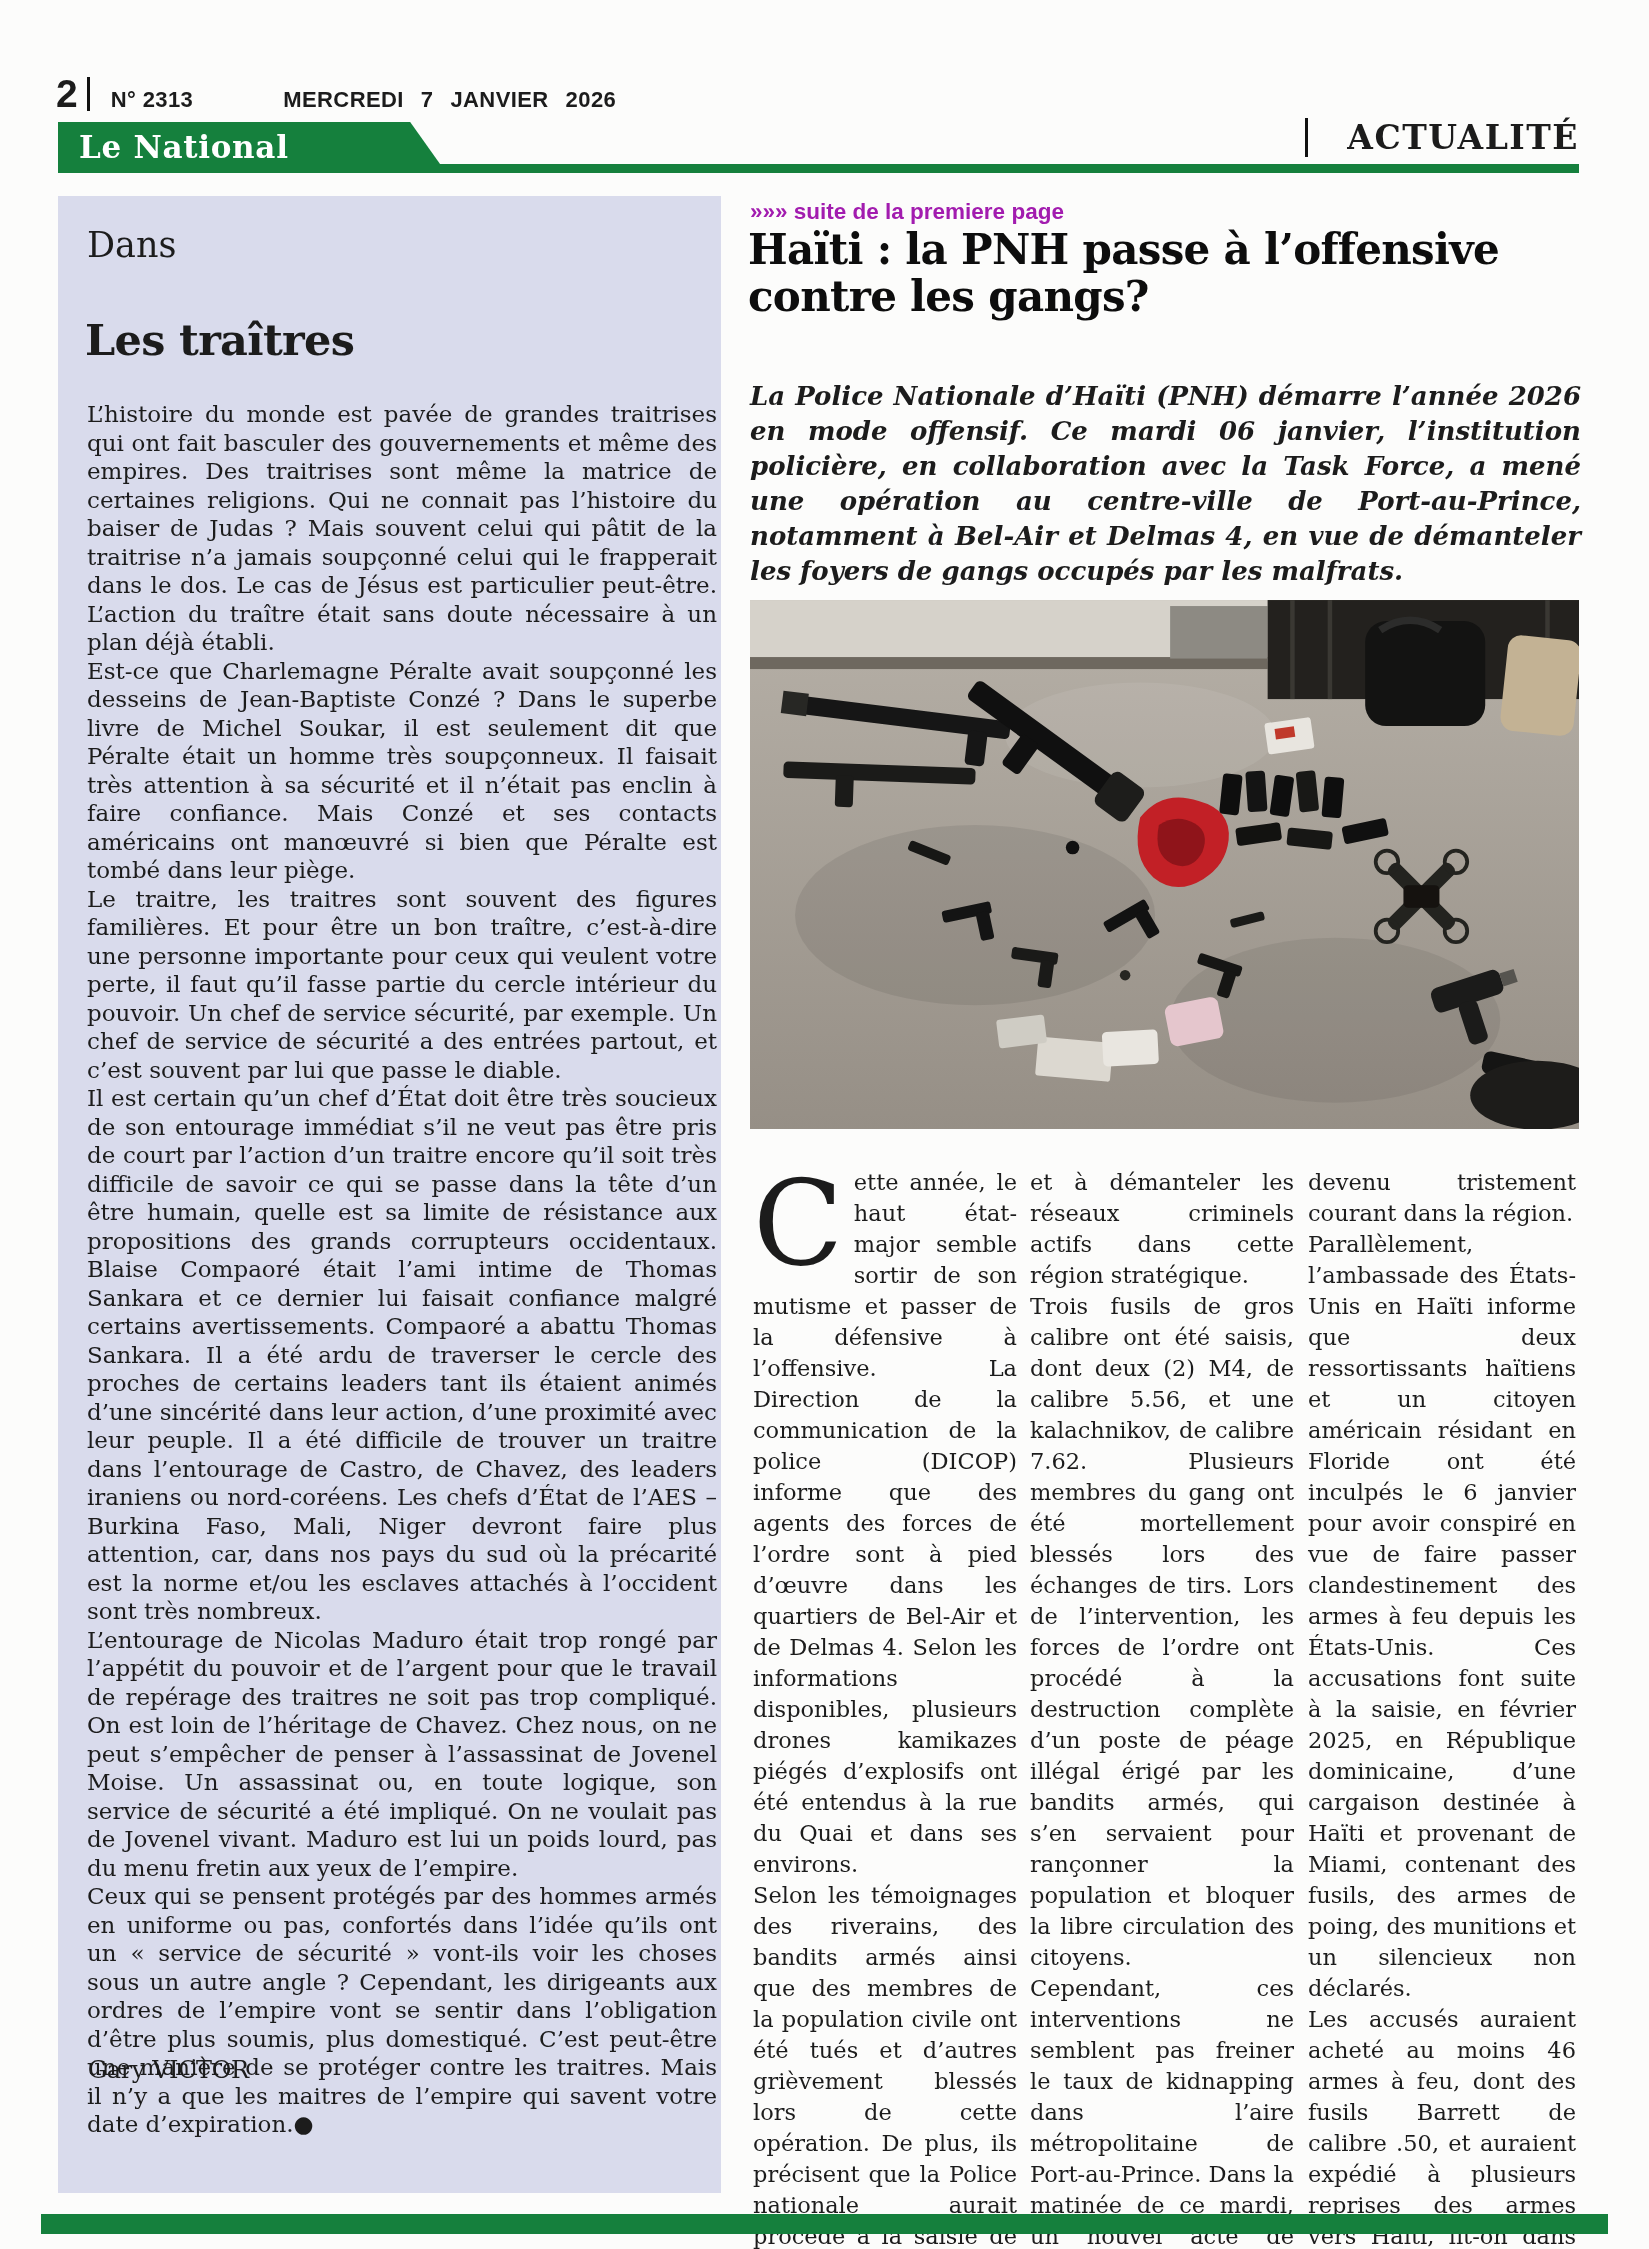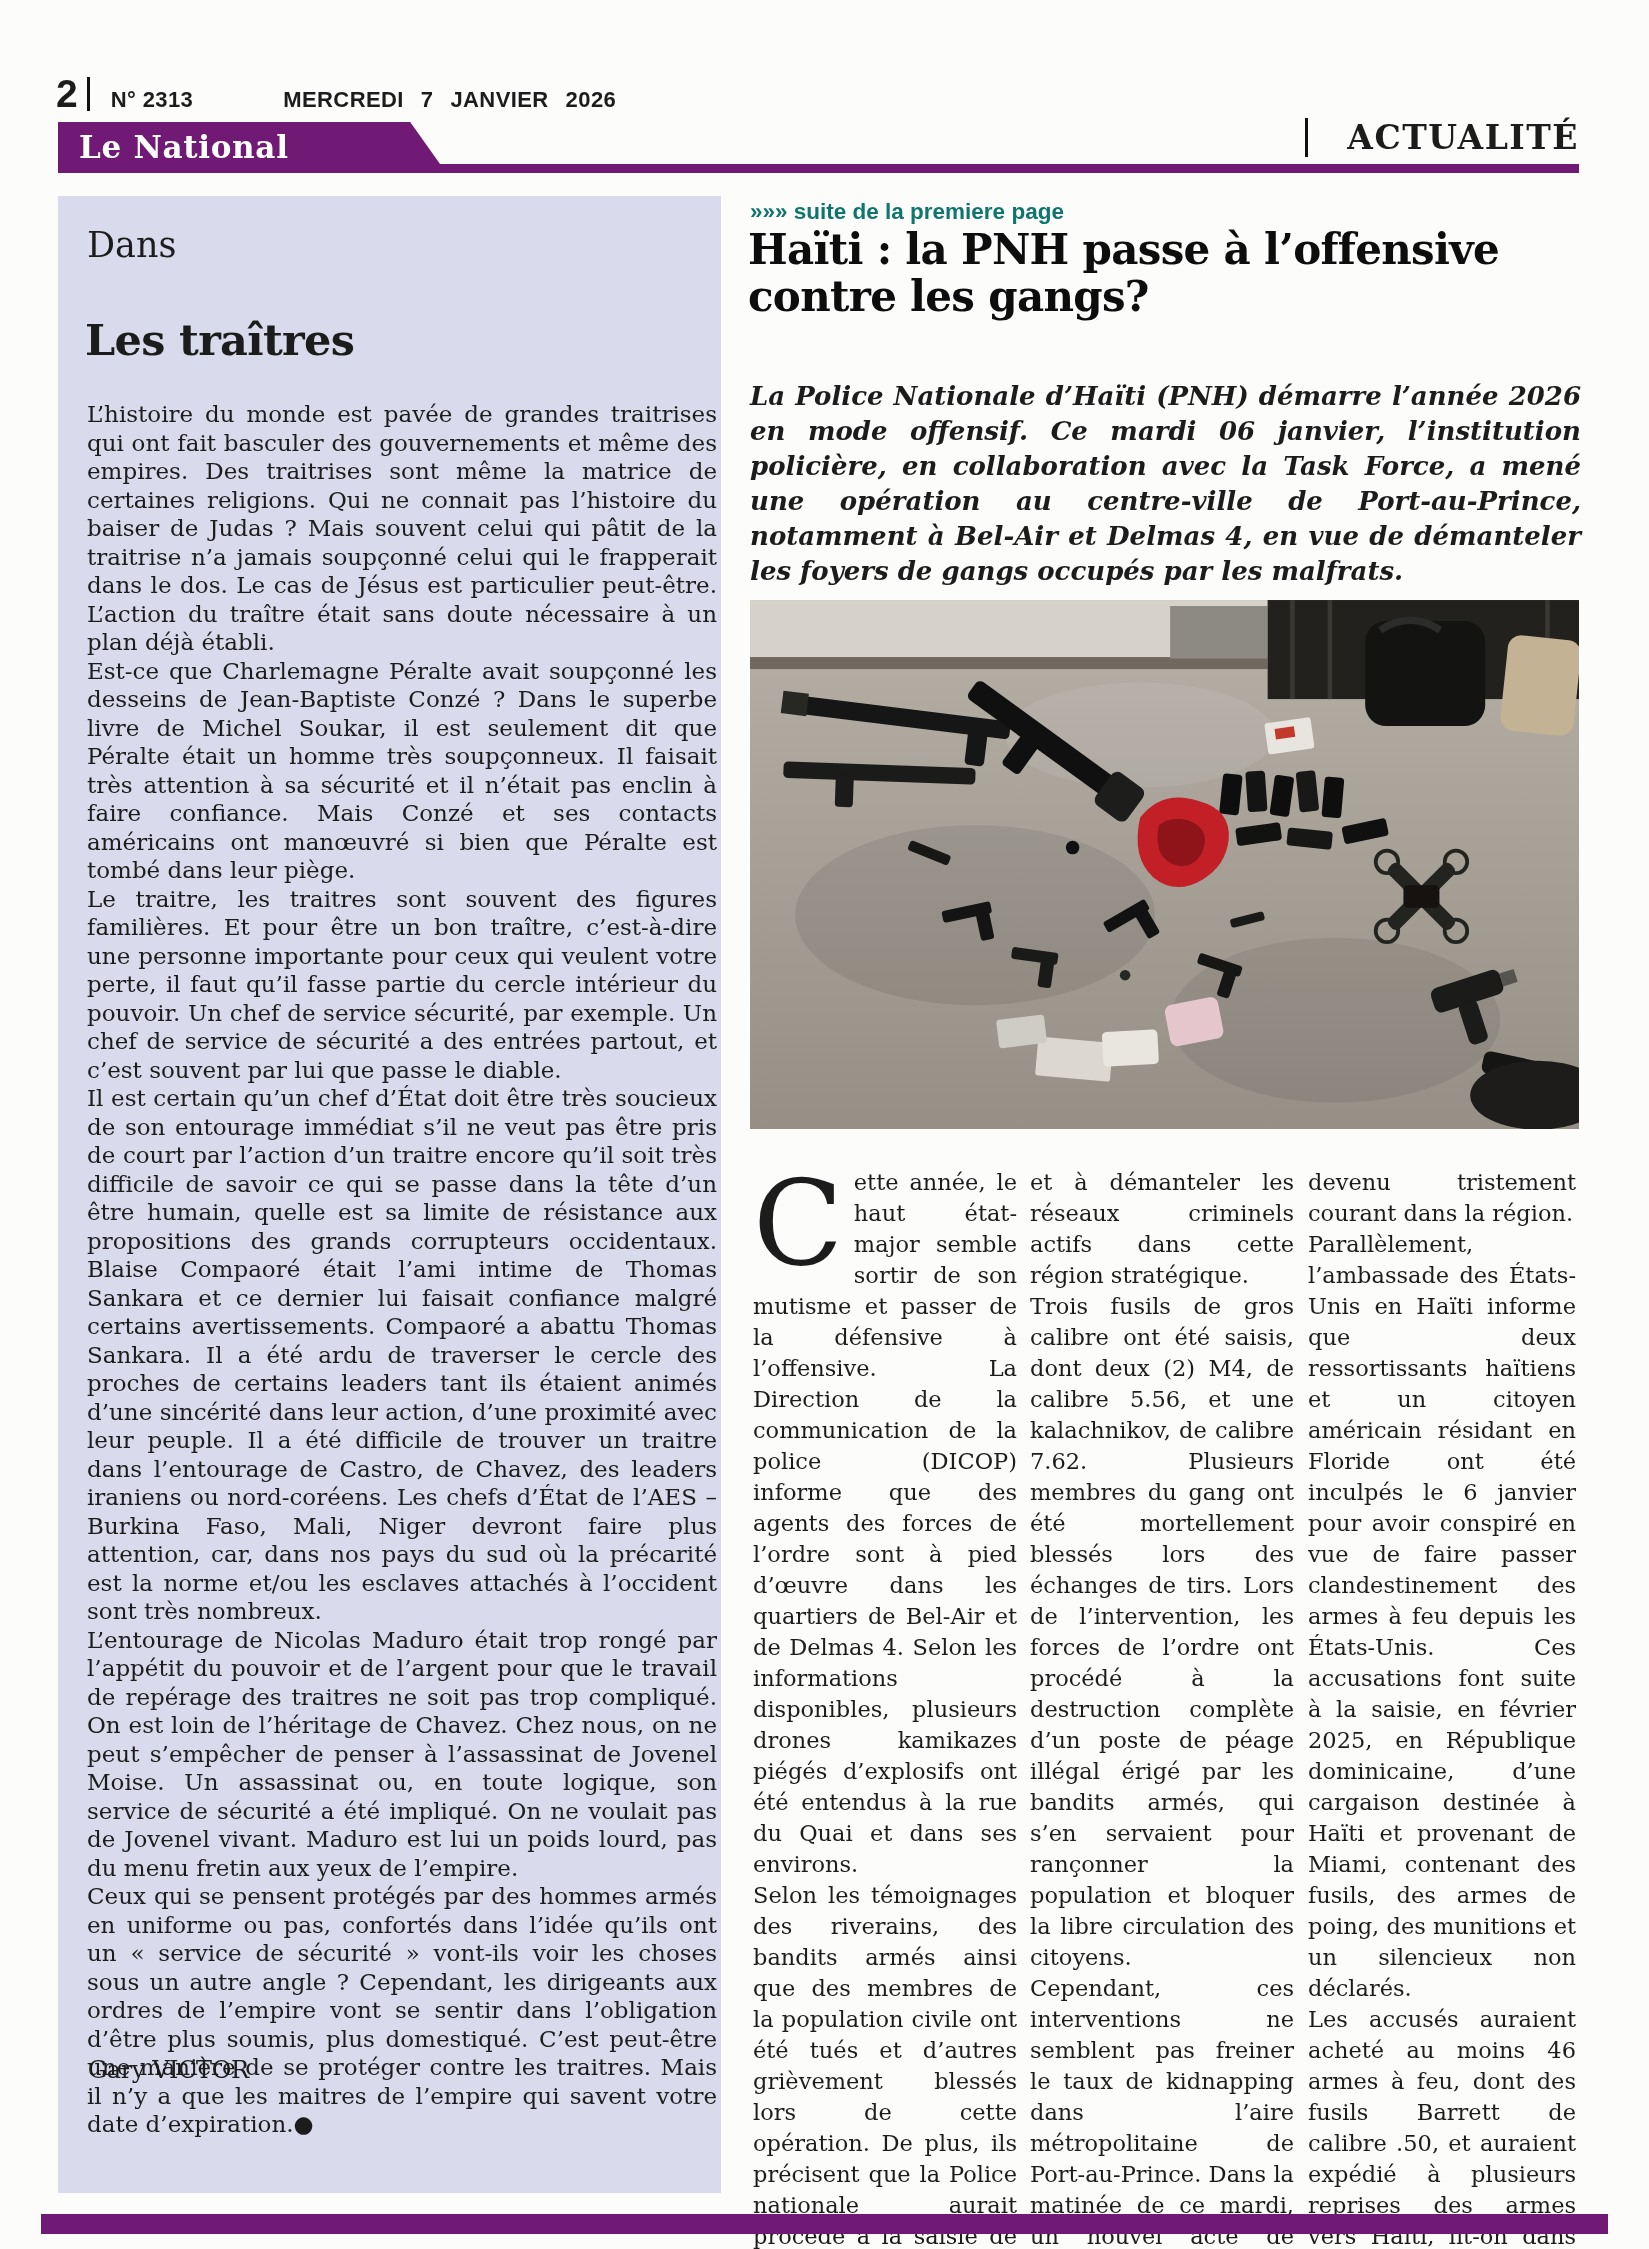--- a/index.html
+++ b/index.html
@@ -38,21 +38,21 @@
             font-weight:bold;font-style:italic;text-align:justify;}
   .photo{position:absolute;left:750px;top:600px;width:829px;height:529px;background:#a29b92;}
   .photo svg{display:block;}
   .col{position:absolute;top:1167px;width:264px;font-size:22.5px;line-height:31px;text-align:justify;}
   .col p{margin:0;}
   .col1{left:753px;}
   .col2{left:1030px;}
   .col3{left:1308px;width:268px;}
   .dropcap{float:left;font-size:118px;line-height:96px;font-weight:normal;padding:7.5px 10.5px 0 0;}
   .bottom-rule{position:absolute;left:41px;top:2214px;width:1567px;height:19.5px;}
-  .accent{background:#701a75;}
+  .accent{background:#15803d;}
 </style>
 </head>
 <body>
 
 <div class="page">
 
   <div class="masthead">
     <div class="pagenum">2</div>
     <div class="pagenum-bar"></div>
     <div class="issue">N° 2313</div>
@@ -75,21 +75,21 @@
   <div class="edito-body">
       <p>L’histoire du monde est pavée de grandes traitrises qui ont fait basculer des gouvernements et même des empires. Des traitrises sont même la matrice de certaines religions. Qui ne connait pas l’histoire du baiser de Judas ? Mais souvent celui qui pâtit de la traitrise n’a jamais soupçonné celui qui le frapperait dans le dos. Le cas de Jésus est particulier peut-être. L’action du traître était sans doute nécessaire à un plan déjà établi.</p>
       <p>Est-ce que Charlemagne Péralte avait soupçonné les desseins de Jean-Baptiste Conzé ? Dans le superbe livre de Michel Soukar, il est seulement dit que Péralte était un homme très soupçonneux. Il faisait très attention à sa sécurité et il n’était pas enclin à faire confiance. Mais Conzé et ses contacts américains ont manœuvré si bien que Péralte est tombé dans leur piège.</p>
       <p>Le traitre, les traitres sont souvent des figures familières. Et pour être un bon traître, c’est-à-dire une personne importante pour ceux qui veulent votre perte, il faut qu’il fasse partie du cercle intérieur du pouvoir. Un chef de service sécurité, par exemple. Un chef de service de sécurité a des entrées partout, et c’est souvent par lui que passe le diable.</p>
       <p>Il est certain qu’un chef d’État doit être très soucieux de son entourage immédiat s’il ne veut pas être pris de court par l’action d’un traitre encore qu’il soit très difficile de savoir ce qui se passe dans la tête d’un être humain, quelle est sa limite de résistance aux propositions des grands corrupteurs occidentaux. Blaise Compaoré était l’ami intime de Thomas Sankara et ce dernier lui faisait confiance malgré certains avertissements. Compaoré a abattu Thomas Sankara. Il a été ardu de traverser le cercle des proches de certains leaders tant ils étaient animés d’une sincérité dans leur action, d’une proximité avec leur peuple. Il a été difficile de trouver un traitre dans l’entourage de Castro, de Chavez, des leaders iraniens ou nord-coréens. Les chefs d’État de l’AES – Burkina Faso, Mali, Niger devront faire plus attention, car, dans nos pays du sud où la précarité est la norme et/ou les esclaves attachés à l’occident sont très nombreux.</p>
       <p>L’entourage de Nicolas Maduro était trop rongé par l’appétit du pouvoir et de l’argent pour que le travail de repérage des traitres ne soit pas trop compliqué. On est loin de l’héritage de Chavez. Chez nous, on ne peut s’empêcher de penser à l’assassinat de Jovenel Moise. Un assassinat ou, en toute logique, son service de sécurité a été impliqué. On ne voulait pas de Jovenel vivant. Maduro est lui un poids lourd, pas du menu fretin aux yeux de l’empire.</p>
       <p>Ceux qui se pensent protégés par des hommes armés en uniforme ou pas, confortés dans l’idée qu’ils ont un « service de sécurité » vont-ils voir les choses sous un autre angle ? Cependant, les dirigeants aux ordres de l’empire vont se sentir dans l’obligation d’être plus soumis, plus domestiqué. C’est peut-être une manière de se protéger contre les traitres. Mais il n’y a que les maitres de l’empire qui savent votre date d’expiration.●</p>
     </div>
   <div class="edito-byline">Gary VICTOR</div>
 
-  <div class="art-kicker" style="color:#0f766e;text-align:right;">»»» suite de la premiere page</div>
+  <div class="art-kicker" style="color:#a21caf;text-align:right;">»»» suite de la premiere page</div>
   <h1 class="art-headline" style="margin:0;">Haïti : la PNH passe à l’offensive contre les gangs?</h1>
   <div class="art-lede">La Police Nationale d’Haïti (PNH) démarre l’année 2026 en mode offensif. Ce mardi 06 janvier, l’institution policière, en collaboration avec la Task Force, a mené une opération au centre-ville de Port-au-Prince, notamment à Bel-Air et Delmas 4, en vue de démanteler les foyers de gangs occupés par les malfrats.</div>
 
   <div class="photo">
     <svg width="829" height="529" viewBox="0 0 1105 705">
       <defs>
         <linearGradient id="floor" x1="0" y1="0" x2="0" y2="1">
           <stop offset="0" stop-color="#b6b0a7"></stop>
             <stop offset="1" stop-color="#968f86"></stop>
         </linearGradient>

